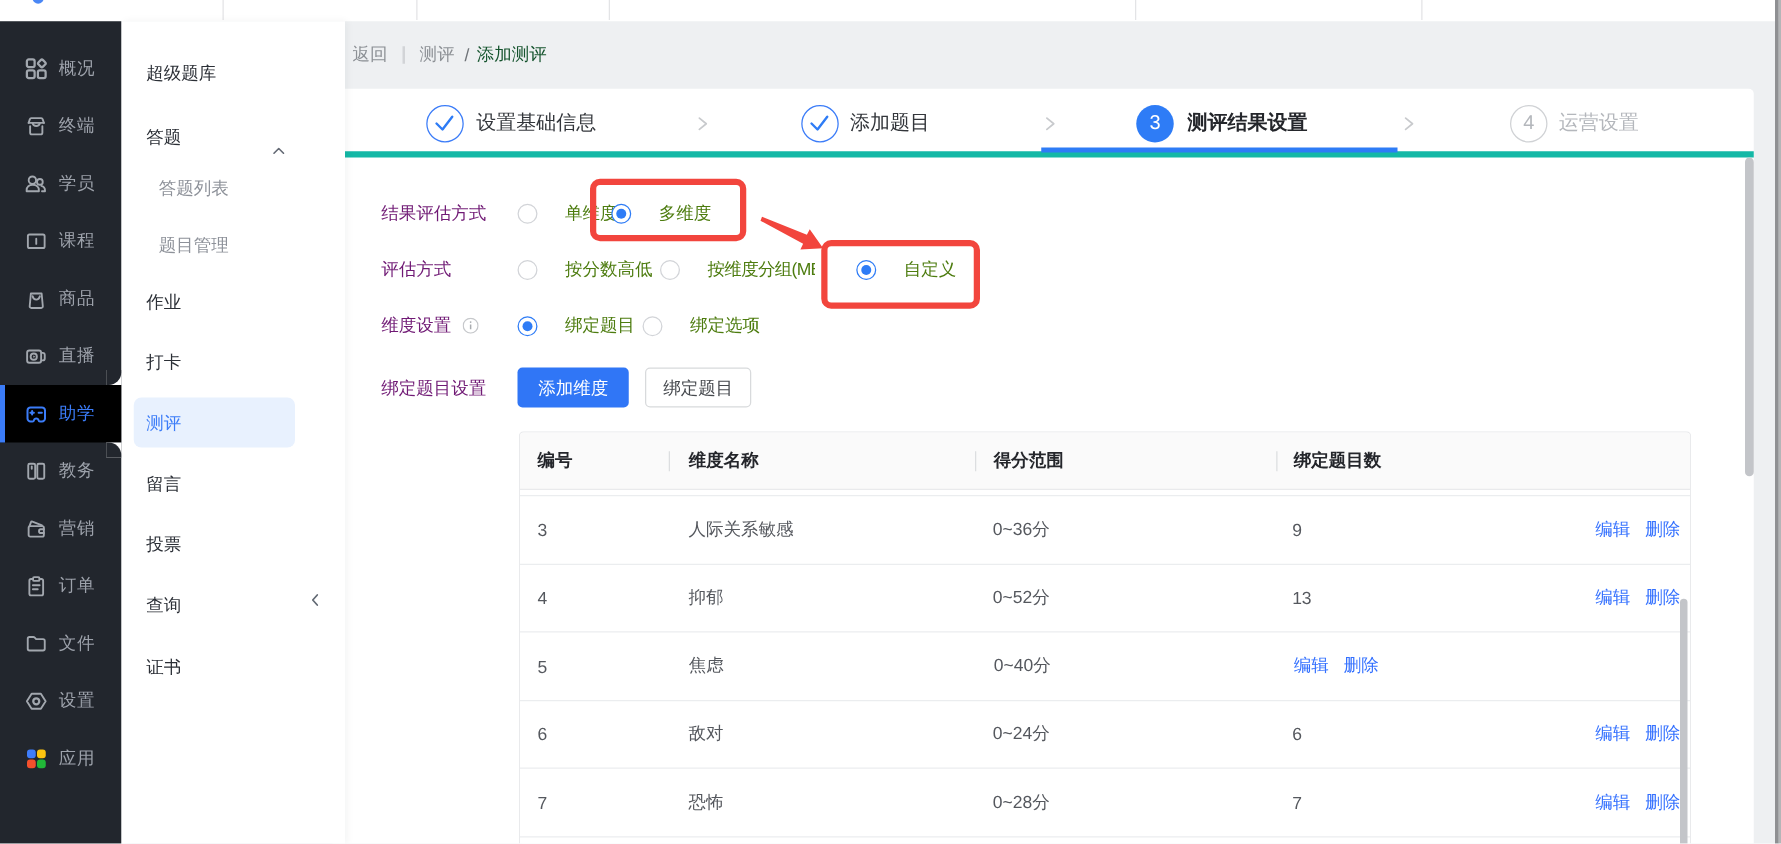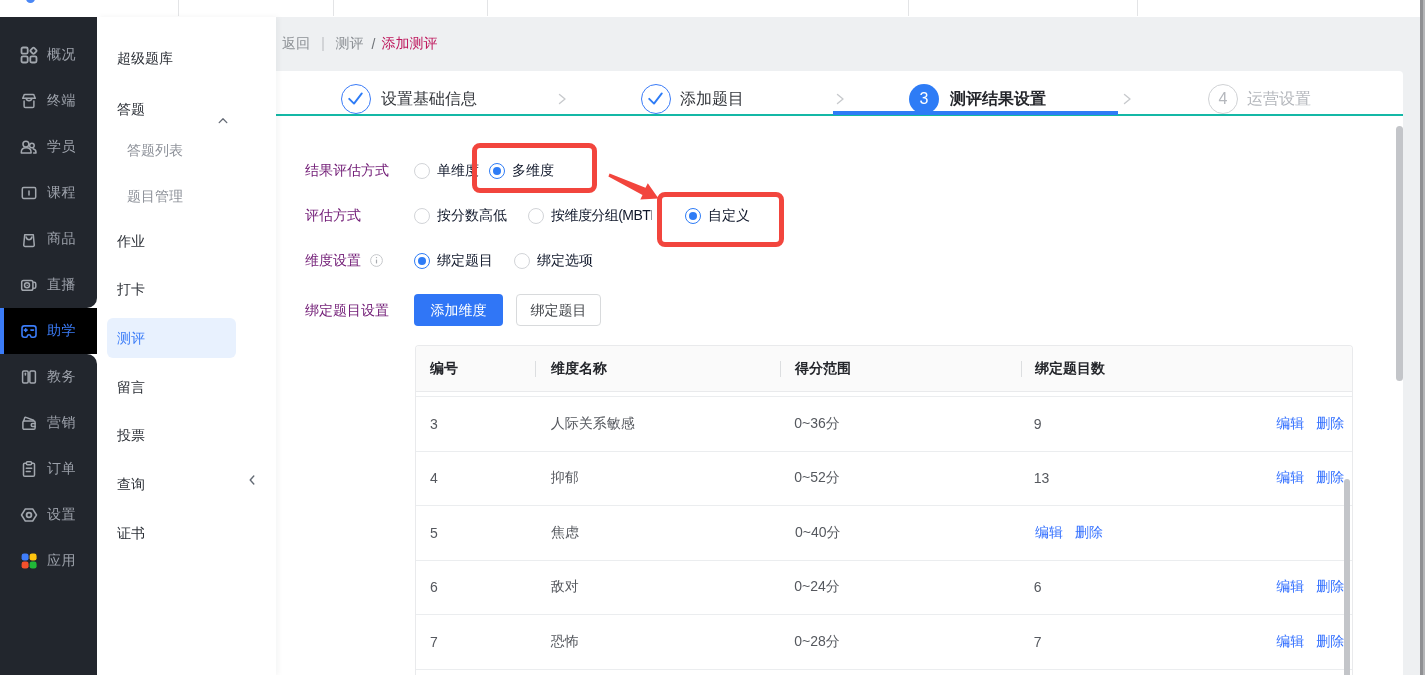--- a/index.html
+++ b/index.html
@@ -41,43 +41,43 @@
   #collapse-handle { position:absolute; left:245px; top:455px; width:13px; height:50px; background:#fff; border-radius:0 10px 10px 0 / 0 16px 16px 0; z-index:4; }
   #collapse-handle svg { position:absolute; left:3px; top:19px; }
 
   
   #breadcrumb { position:absolute; left:245px; top:17px; width:1180px; height:54px; display:flex; align-items:center; color:#8c9095; font-size:14px; }
   #breadcrumb .bc-back { margin-left:21px; display:flex; align-items:center; color:#8c9095; cursor:pointer;font-family:Liberation Serif, serif; }
   #breadcrumb .bc-back svg { margin-right:4px; }
   #breadcrumb .bc-pipe { display:inline-block; width:1.5px; height:14px; background:#d2d4d7; margin:0 12px; overflow:hidden; color:transparent; }
   #breadcrumb .bc-parent { color:#8c9095; cursor:pointer; }
   #breadcrumb .bc-slash { color:#6e7277; margin:0 6px 0 8px; }
-  #breadcrumb .bc-current { color:#be185d; }
+  #breadcrumb .bc-current { color:#14532d; }
 
   #card { position:absolute; left:266px; top:71px; width:1137px; height:604px; background:#fff; border-radius:4px 4px 0 0; }
 
   
-  #steps { position:relative; height:45px; border-bottom:2px solid #14b8a6; }
+  #steps { position:relative; height:55px; border-bottom:5px solid #14b8a6; }
   .step-circle { position:absolute; top:13px; width:30px; height:30px; border-radius:50%; }
   .step-circle.done { border:1.5px solid #3b7cf8; background:#fff; }
   .step-circle.current { background:#2e7cf6; color:#fff; text-align:center; line-height:30px; font-size:16px; }
   .step-circle.pending { border:1.5px solid #d0d2d5; color:#b4b7bc; text-align:center; line-height:27px; font-size:16px; }
   .step-label { position:absolute; top:0; height:55px; line-height:55px; font-size:16px; color:#33363b; }
   .step-label.current { font-weight:bold; color:#24262b; }
   .step-label.pending { color:#b4b7bc; }
   .step-sep { position:absolute; top:21px; }
   #step-underline { position:absolute; left:567px; bottom:-1px; width:285px; height:4px; background:#2e7cf6; }
 
   
   .f-label { position:absolute; left:39px; color:#701a75; font-size:14px; }
   .f-row-el { position:absolute; display:flex; align-items:center; }
   .radio { display:inline-block; width:16px; height:16px; border-radius:50%; border:1px solid #d2d4d8; background:#fff; position:relative; }
   .radio.checked { border:1.5px solid #2e7cf6; }
   .radio.checked::after { content:''; position:absolute; left:50%; top:50%; width:8px; height:8px; margin:-4px 0 0 -4px; border-radius:50%; background:#2e7cf6; }
-  .radio-text { padding-left:7px; color:#0f172a; }
+  .radio-text { padding-left:22px; color:#4d7c0f; }
   .info-ic { margin-left:5px; }
   .btn { position:absolute; height:32px; border-radius:4px; font-size:14px; text-align:center; line-height:32px; cursor:pointer; }
   .btn-primary { background:#3076f6; color:#fff; }
   .btn-default { background:#fff; color:#45484d; border:1px solid #d8dadc; line-height:30px; }
 
   
   #dim-table { position:absolute; left:149px; top:274px; width:938px; height:330px; border:1px solid #e9eaec; border-bottom:none; border-radius:4px 4px 0 0; overflow:hidden; background:#fff; }
   #thead { position:relative; height:46px; background:#fafafa; border-bottom:1px solid #e9eaec; display:flex; }
   .th { font-weight:bold; color:#24262b; font-size:14px; line-height:45px; position:relative; }
   .th .colsep { position:absolute; left:0; top:15px; width:1px; height:16px; background:#dcdee0; }
@@ -232,20 +232,28 @@
       <span class="nv-ic">
           <svg width="18" height="18" viewBox="0 0 18 18">
         <path class="stk" d="M6.4 3.2 H4.8 C4.1 3.2 3.5 3.8 3.5 4.5 V15 C3.5 15.7 4.1 16.3 4.8 16.3 H13.2 C13.9 16.3 14.5 15.7 14.5 15 V4.5 C14.5 3.8 13.9 3.2 13.2 3.2 H11.6"></path>
         <rect class="stk" x="6.4" y="1.7" width="5.2" height="3" rx="1"></rect>
         <path class="stk" d="M6.3 8.2 H11.7 M6.3 11.4 H10.2"></path>
       </svg>
         </span>
       <span class="nv-label">订单</span>
     </div>
 
+    <div class="nav-item">
+      <span class="nv-ic">
+          <svg width="18" height="18" viewBox="0 0 18 18">
+        <path class="stk" d="M2.2 5 C2.2 4.2 2.8 3.6 3.6 3.6 H6.7 C7.1 3.6 7.5 3.8 7.8 4.1 L8.9 5.3 H14.4 C15.2 5.3 15.8 5.9 15.8 6.7 V13 C15.8 13.8 15.2 14.4 14.4 14.4 H3.6 C2.8 14.4 2.2 13.8 2.2 13 Z"></path>
+      </svg>
+        </span>
+      <span class="nv-label">文件</span>
+    </div>
 
     <div class="nav-item">
       <span class="nv-ic">
           <svg width="18" height="18" viewBox="0 0 18 18">
         <path class="stk" d="M5.3 3 H12.7 L16.5 9 L12.7 15 H5.3 L1.5 9 Z"></path>
         <circle class="stk" style="stroke-width:1.8" cx="9" cy="9" r="2.4"></circle>
       </svg>
         </span>
       <span class="nv-label">设置</span>
     </div>

